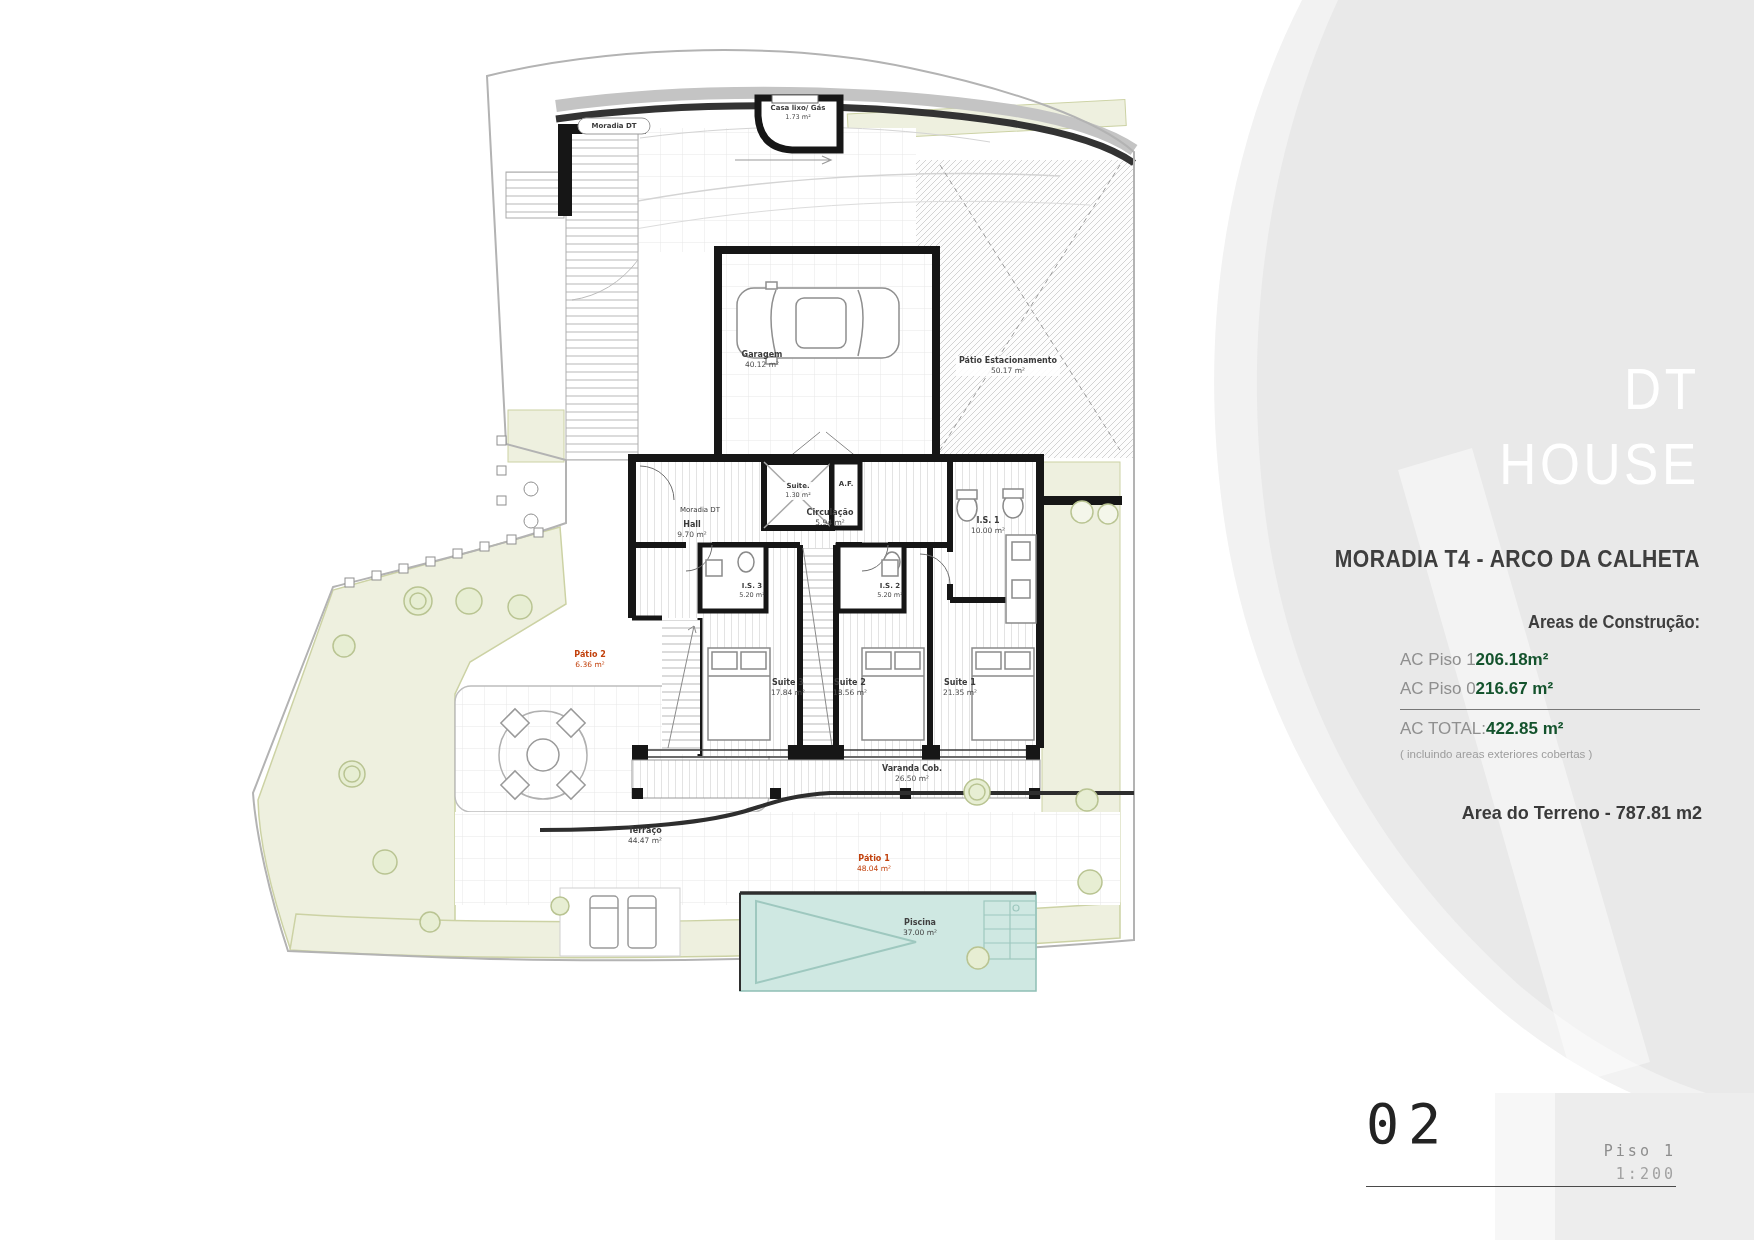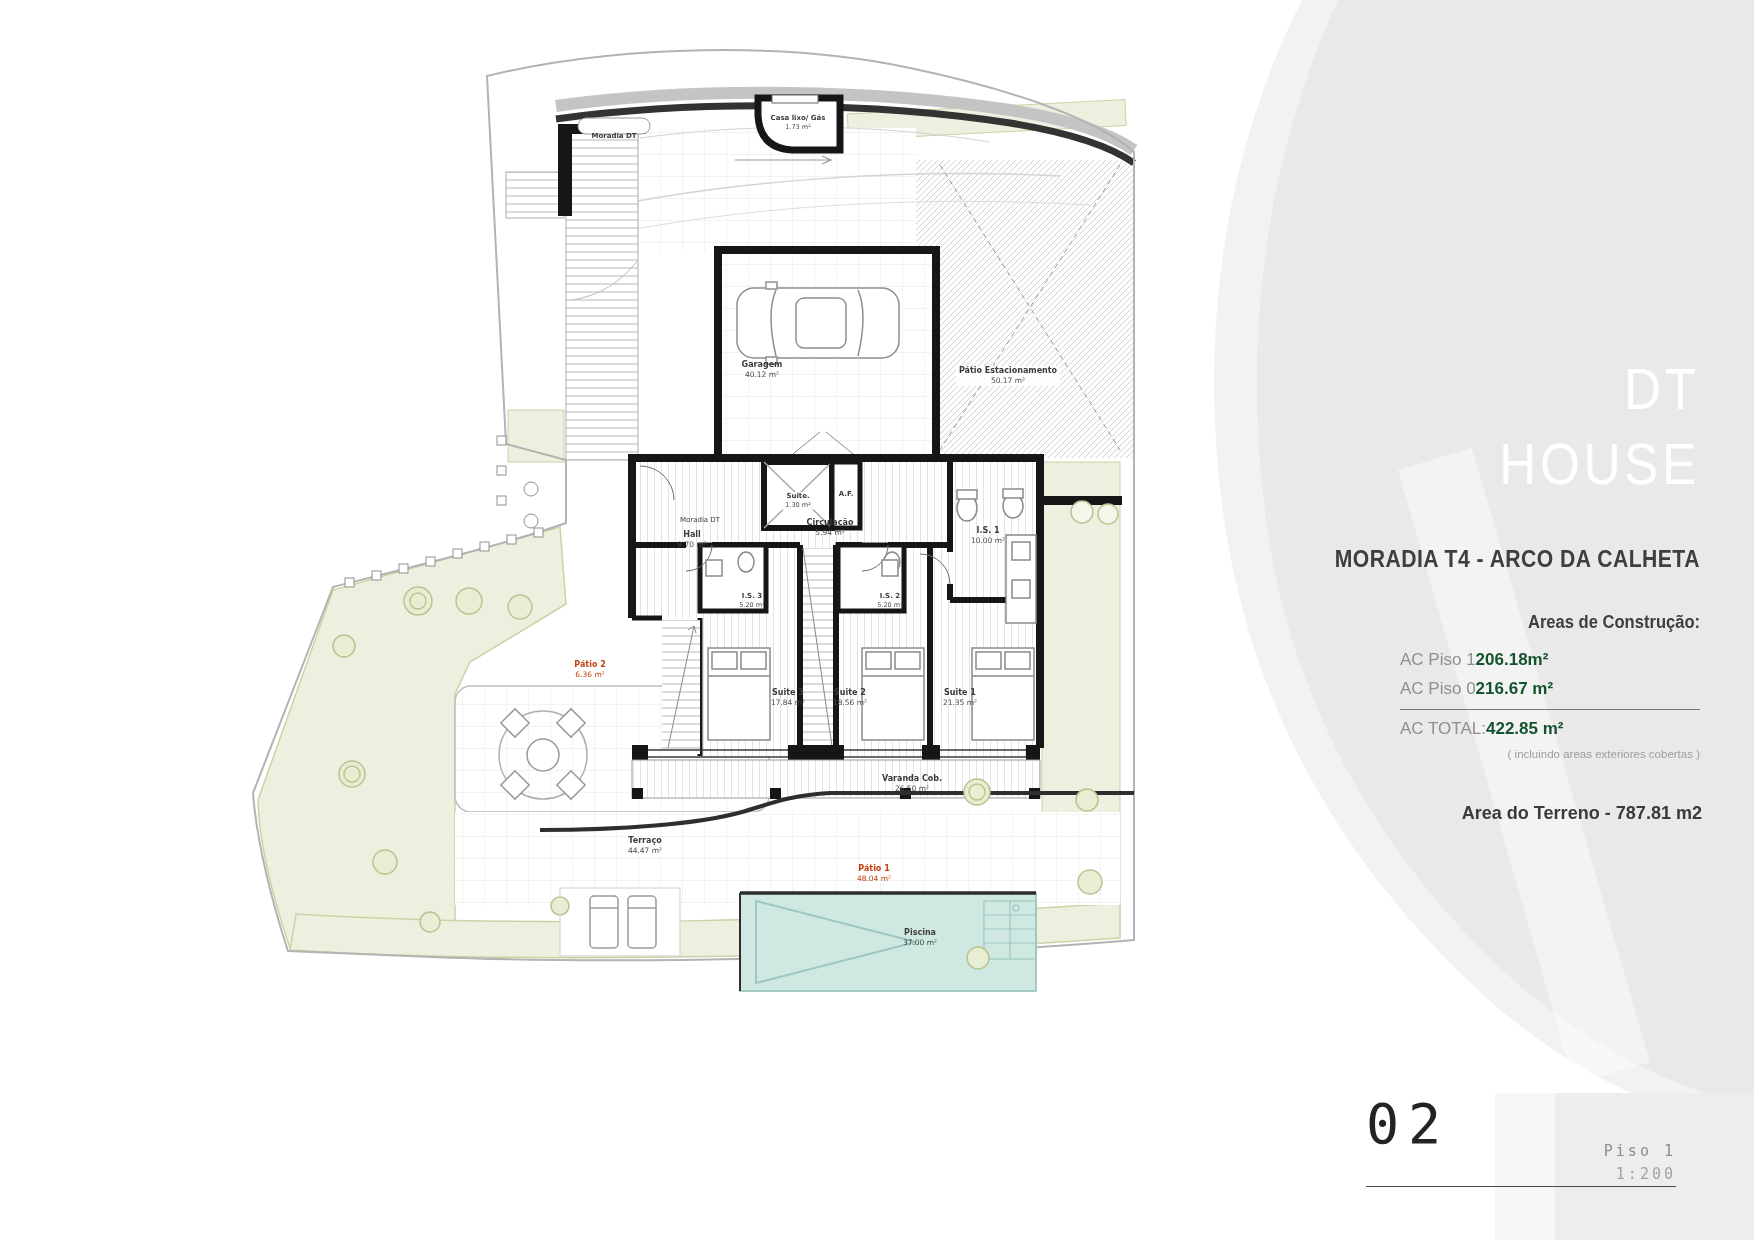--- a/index.html
+++ b/index.html
@@ -2,21 +2,21 @@
 <html><head>
 <meta charset="utf-8">
 <style>
   html,body{margin:0;padding:0;background:#fff;}
   .page{position:relative;width:1754px;height:1240px;background:#ffffff;overflow:hidden;
         font-family:"Liberation Sans",sans-serif;}
   .gfx{position:absolute;left:0;top:0;z-index:1;}
 
   
   .plan-label{position:absolute;transform:translateX(-50%);text-align:center;
-    font-family:"DejaVu Sans",sans-serif;color:#3a3a3a;line-height:1.3;white-space:nowrap;z-index:3;margin-top:10px;}
+    font-family:"DejaVu Sans",sans-serif;color:#3a3a3a;line-height:1.3;white-space:nowrap;z-index:3;}
   .plan-label .nm{display:block;font-weight:bold;font-size:8px;}
   .plan-label .ar{display:block;font-size:7.5px;color:#4a4a4a;font-weight:normal;}
   .plan-label.tiny .nm{font-size:7px;}
   .plan-label.tiny .ar{font-size:6.5px;}
   .plan-label.plain{font-size:7px;}
   .plan-label.whitebg{background:rgba(255,255,255,.88);padding:0 3px;}
   .plan-label.faint,.plan-label.faint .ar{color:#c2410c;}
   .plan-label.pool,.plan-label.pool .ar{color:#404040;}
 
   
@@ -25,21 +25,21 @@
     transform:scaleX(.9);transform-origin:100% 0;}
   .project-title{position:absolute;right:54px;top:546px;font-size:23px;font-weight:bold;color:#3e3e3e;
     letter-spacing:.5px;white-space:nowrap;z-index:2;transform:scaleX(.92);transform-origin:100% 0;}
   .areas-heading{position:absolute;right:54px;top:612px;font-size:18px;font-weight:bold;color:#3e3e3e;
     z-index:2;transform:scaleX(.92);transform-origin:100% 0;}
   .area-table{position:absolute;right:54px;top:650px;width:300px;font-size:17px;z-index:2;}
   .area-row{display:flex;justify-content:flex-start;margin-bottom:9px;}
   .area-row .lbl{color:#8f8f8f;}
   .area-row .val{color:#14532d;font-weight:bold;}
   .total-divider{border-top:1.5px solid #777;margin:10px 0 9px;}
-  .total-note{text-align:right;font-size:11.5px;color:#9d9d9d;margin-top:3px;}
+  .total-note{text-align:left;font-size:11.5px;color:#9d9d9d;margin-top:3px;}
   .terrain{position:absolute;right:52px;top:802px;font-size:19px;font-weight:bold;color:#3a3a3a;
     z-index:2;transform:scaleX(.95);transform-origin:100% 0;}
 
   
   .sheet-number{position:absolute;left:1366px;top:1092px;font-family:"DejaVu Sans Mono",monospace;
     font-size:55px;letter-spacing:9px;color:#232323;z-index:2;}
   .footer-rule{position:absolute;left:1366px;top:1186px;width:310px;height:0;
     border-top:1.5px solid #4a4a4a;z-index:2;}
   .floor-scale{position:absolute;right:78px;top:1140px;text-align:right;
     font-family:"DejaVu Sans Mono",monospace;font-size:15px;letter-spacing:3px;line-height:1.55;z-index:2;}

